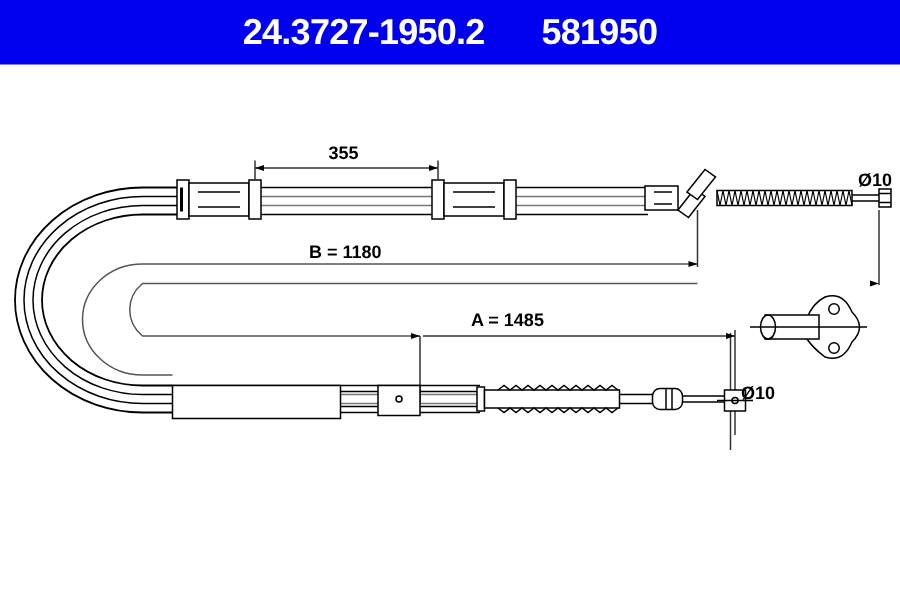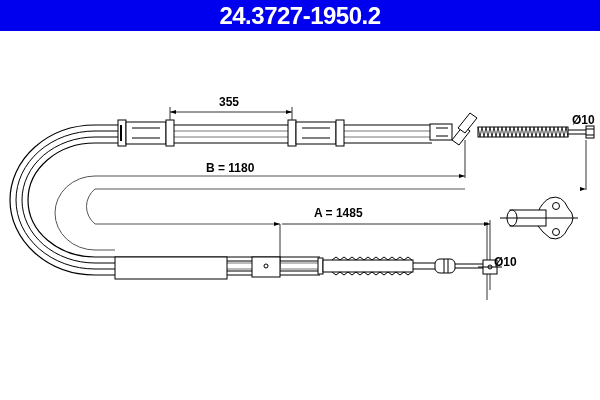--- a/index.html
+++ b/index.html
@@ -1,26 +1,27 @@
 <!DOCTYPE html>
 <html><head>
 <meta charset="utf-8">
 <style>
   html, body { margin:0; padding:0; background:#ffffff; }
   body { width:600px; height:400px; position:relative; overflow:hidden; font-family:"Liberation Sans", sans-serif; }
-  .header { position:absolute; left:0; top:0; width:600px; height:31px; background:#0000ee; display:flex; justify-content:center; align-items:center; gap:38px; }
+  .header { position:absolute; left:0; top:0; width:600px; height:43px; background:#0000ee; display:flex; justify-content:center; align-items:center; gap:38px; }
   .header span { color:#ffffff; font-weight:bold; font-size:24px; letter-spacing:-0.5px; font-family:"Liberation Sans", sans-serif; }
   svg { position:absolute; left:0; top:0; }
   .lbl { font-family:"Liberation Sans", sans-serif; font-weight:bold; font-size:12px; fill:#000; }
 </style>
 </head>
 <body>
 
 <div class="header">
   <span>24.3727-1950.2</span>
+  <span>581950</span>
 </div>
 
 <svg width="600" height="400" viewBox="0 0 600 400">
   <g fill="none" stroke="#000" stroke-width="1">
 
     <g>
       <path d="M120 125 L95 125 A85 75 0 0 0 95 275 L115 275" stroke-width="1.2"></path>
       <path d="M120 131 L95 131 A79 69 0 0 0 95 269 L115 269"></path>
       <path d="M120 137 L95 137 A73 63 0 0 0 95 263 L115 263"></path>
       <path d="M120 143 L95 143 A67 57 0 0 0 95 257 L115 257" stroke-width="1.2"></path>

